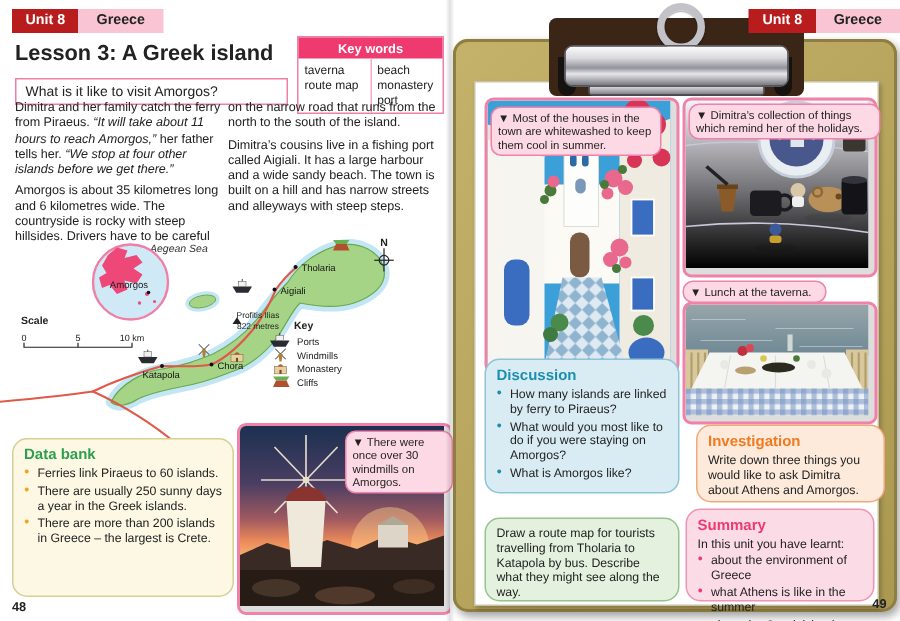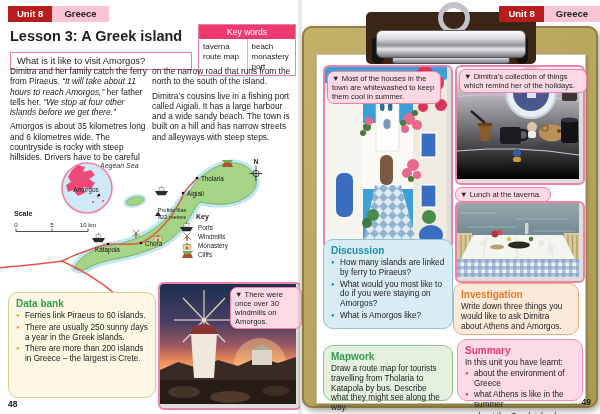--- a/index.html
+++ b/index.html
@@ -14,21 +14,21 @@
   
   .badge{position:absolute;display:flex;font-size:9.5px;font-weight:bold;line-height:16px;z-index:60;}
   .badge .unit{background:#b91c1c;color:#fff;padding:0 9px;}
   .badge .topic{background:#f9c4d3;color:#222;padding:0 12px;}
 
   
   .lesson-title{position:absolute;left:10px;top:28px;font-size:14.5px;font-weight:bold;margin:0;}
   .question-box{position:absolute;left:10px;top:52px;width:168px;border:1.5px solid #f07fa7;
                 padding:3px 6px;font-size:9.3px;background:#fff;}
   .keywords{position:absolute;left:198px;top:24px;width:96px;border:1.5px solid #f07fa7;background:#fff;}
-  .keywords .kw-head{background:#ee3a6e;color:#fff;font-weight:normal;font-size:8.6px;
+  .keywords .kw-head{background:#ee3a6e;color:#fff;font-weight:bold;font-size:8.6px;
                      text-align:center;padding:2px 0;}
   .kw-body{display:flex;font-size:8px;line-height:10px;}
   .kw-col{flex:1;padding:3px 4px;}
   .kw-col+.kw-col{border-left:1px solid #f4a8c0;}
 
   
   .bodycol{position:absolute;top:66px;font-size:8.4px;line-height:10.3px;}
   #col1{left:10px;width:140px;} #col2{left:152px;width:142px;}
   .bodycol p{margin:0 0 4px 0;}
   .q{font-style:italic;}
@@ -43,21 +43,21 @@
   .roundbox ul{margin:0;padding:0;list-style:none;}
   .roundbox li{position:relative;padding-left:9px;font-size:8.2px;line-height:9.8px;margin-bottom:2px;}
   .roundbox li::before{content:"●";position:absolute;left:0;top:0;font-size:6px;}
   #databank{left:8px;top:292px;width:148px;height:106px;background:#fcf8e3;border:1.5px solid #d6cf96;}
   #databank h3{color:#2e9e4f;}
   #databank li::before{color:#f5a020;}
   #discussion{left:6px;top:184px;width:130px;height:90px;background:#d9ecf4;border:1.5px solid #8fc3d8;}
   #discussion h3{color:#1b8fae;} #discussion li::before{color:#1b8fae;}
   #mapwork{left:6px;top:290px;width:130px;height:56px;background:#e4f1de;border:1.5px solid #93c58b;}
   #mapwork h3{color:#2e9e4f;}
-  #investigation{left:136px;top:228px;width:126px;height:52px;background:#fdeada;border:1.5px solid #f0a97e;}
+  #investigation{left:147px;top:228px;width:126px;height:52px;background:#fdeada;border:1.5px solid #f0a97e;}
   #investigation h3{color:#ef7a21;}
   #summary{left:140px;top:284px;width:126px;height:62px;background:#fbdce6;border:1.5px solid #f093b4;}
   #summary h3{color:#ee3a70;} #summary li::before{color:#ee3a70;}
   .paper .roundbox{position:absolute;}
 
   
   .photo{position:absolute;border:2px solid #f081a8;border-radius:6px;overflow:hidden;background:#ddd;}
   .caption{position:absolute;background:#fcd9e4;border:1.2px solid #f081a8;border-radius:7px;
            padding:2px 4px;font-size:7.6px;line-height:9px;color:#222;z-index:5;}
   #windmill-photo{left:158px;top:282px;width:140px;height:124px;}
@@ -479,21 +479,20 @@
       <div class="roundbox" id="discussion">
         <h3>Discussion</h3>
         <ul>
           <li>How many islands are linked by ferry to Piraeus?</li>
           <li>What would you most like to do if you were staying on Amorgos?</li>
           <li>What is Amorgos like?</li>
         </ul>
       </div>
 
       <div class="roundbox" id="mapwork">
-        <h3>Mapwork</h3>
         <p class="txt">Draw a route map for tourists travelling from Tholaria to Katapola by bus. Describe what they might see along the way.</p>
       </div>
 
       <div class="roundbox" id="investigation">
         <h3>Investigation</h3>
         <p class="txt">Write down three things you would like to ask Dimitra about Athens and Amorgos.</p>
       </div>
 
       <div class="roundbox" id="summary">
         <h3>Summary</h3>

